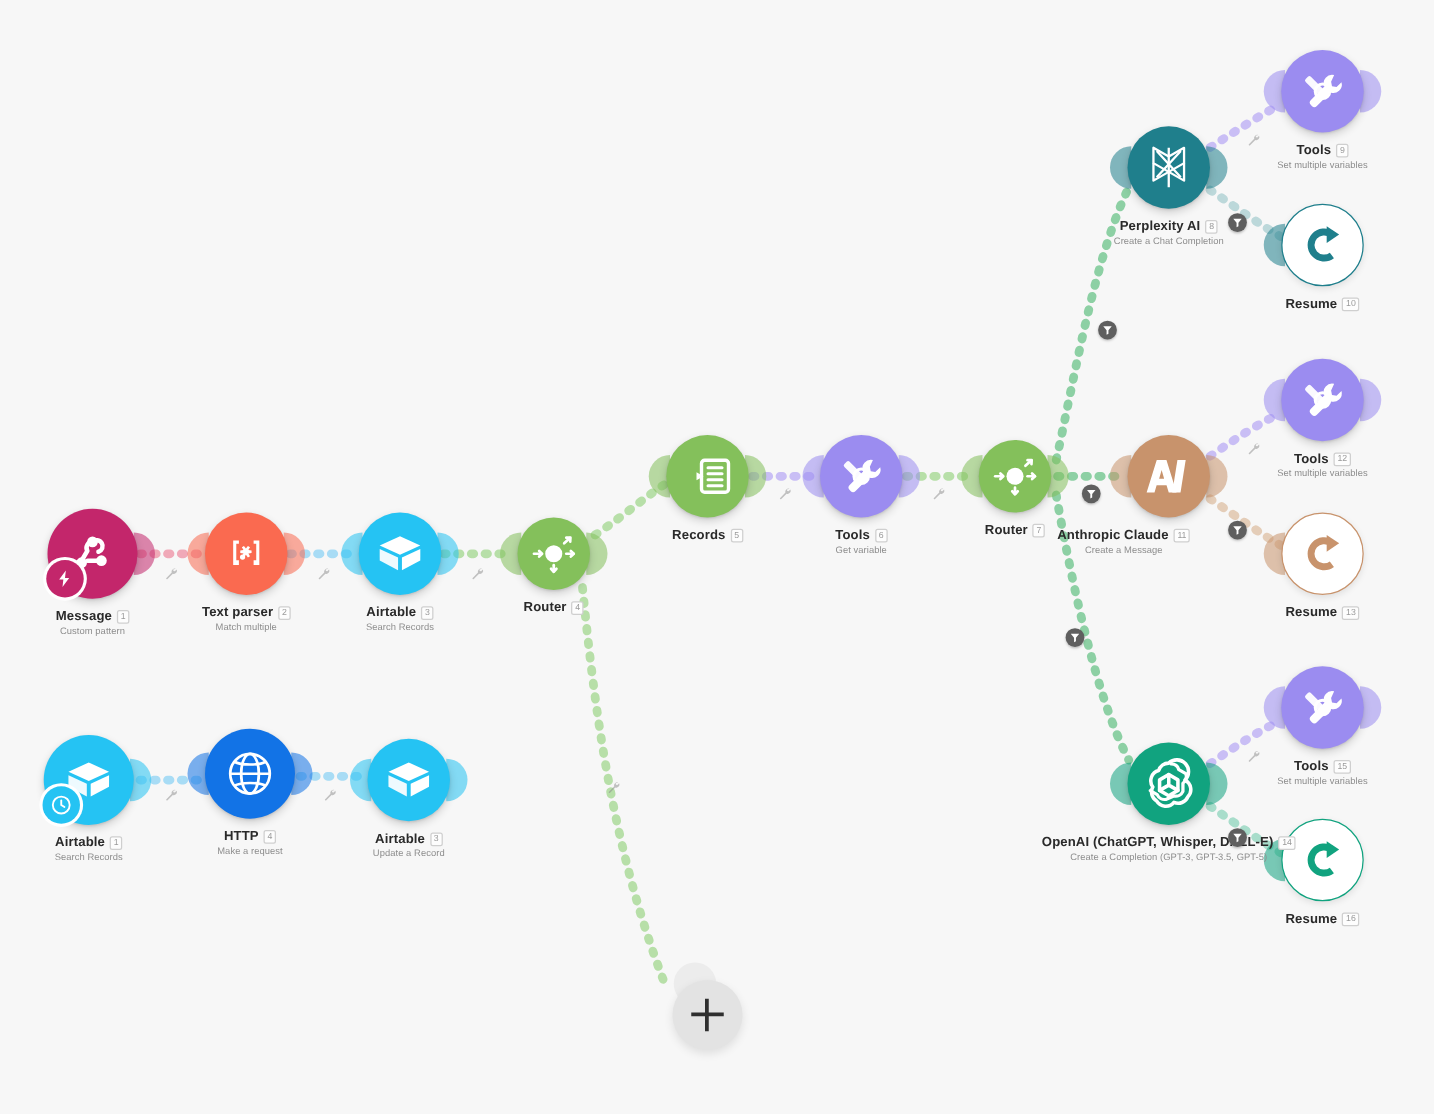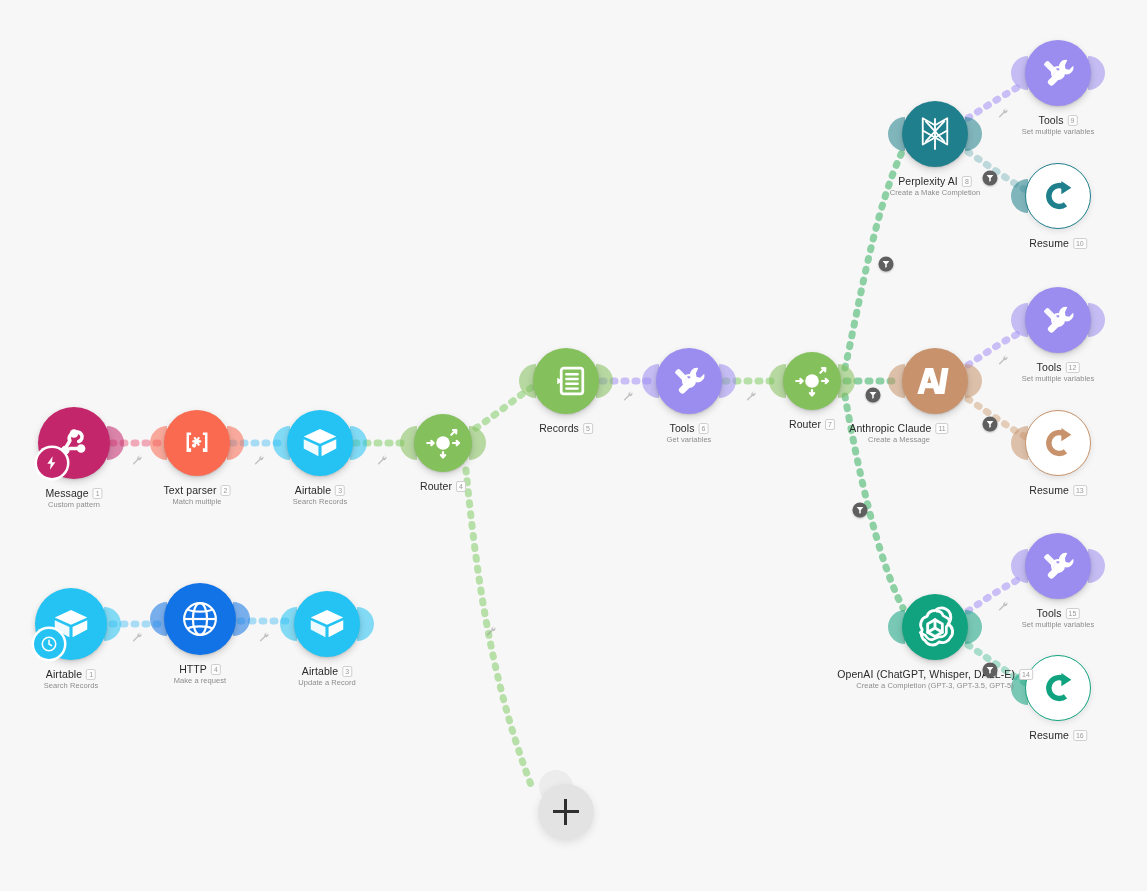--- a/index.html
+++ b/index.html
@@ -62,21 +62,21 @@
     transform: translateX(-50%);
     text-align: center;
     white-space: nowrap;
     z-index: 8;
   }
   .cap-row {
     display: flex; align-items: center; justify-content: center; gap: 4px;
   }
   .cap-title {
     font-size: 10.5px;
-    font-weight: normal;
+    font-weight: bold;
     color: #2a2a2a;
     letter-spacing: .1px;
   }
   .cap-badge {
     font-size: 7px;
     color: #9a9a9a;
     border: 1px solid #cfcfcf;
     background: #fdfdfd;
     border-radius: 2px;
     padding: 0 2px;
@@ -338,21 +338,21 @@
         </g>
       </svg>
           </span>
     </div>
 
     <div class="caption" style="left:689px; top:422px;">
       <div class="cap-row">
         <span class="cap-title">Tools</span>
         <span class="cap-badge">6</span>
       </div>
-      <div class="cap-sub">Get variables</div>
+      <div class="cap-sub">Get variable</div>
     </div>
   </div>
       <div class="node">
     <div class="port left" style="left:769px; top:381px; background:#84c05b;"></div>
         <div class="port right" style="left:838px; top:381px; background:#84c05b;"></div>
     <div class="bulb sz-sm" style="left:812px; top:381px; background:#84c05b; ">
       <span>
             <svg width="40" height="40" viewBox="0 0 48 48">
         <circle cx="24" cy="24" r="8.2" fill="#ffffff"></circle>
         <g fill="none" stroke="#ffffff" stroke-width="2.6" stroke-linecap="round" stroke-linejoin="round">
@@ -392,21 +392,21 @@
         </g>
       </svg>
           </span>
     </div>
 
     <div class="caption" style="left:935px; top:175px;">
       <div class="cap-row">
         <span class="cap-title">Perplexity AI</span>
         <span class="cap-badge">8</span>
       </div>
-      <div class="cap-sub">Create a Make Completion</div>
+      <div class="cap-sub">Create a Chat Completion</div>
     </div>
   </div>
       <div class="node">
     <div class="port left" style="left:1011px; top:73px; background:#9b8cf0;"></div>
         <div class="port right" style="left:1088px; top:73px; background:#9b8cf0;"></div>
     <div class="bulb sz-md" style="left:1058px; top:73px; background:#9b8cf0; ">
       <span>
             <svg width="38" height="38" viewBox="0 0 48 48">
         <g fill="#ffffff">
           <path d="M35.8 7.5 a8.6 8.6 0 0 0-9.9 11.7 L12.3 32.8 a3.6 3.6 0 0 0 0 5.1 l.9 .9 a3.6 3.6 0 0 0 5.1 0 L32 25.2 a8.6 8.6 0 0 0 11.2-10.4 l-5 5 -4.6-.9 -.9-4.6z"></path>

